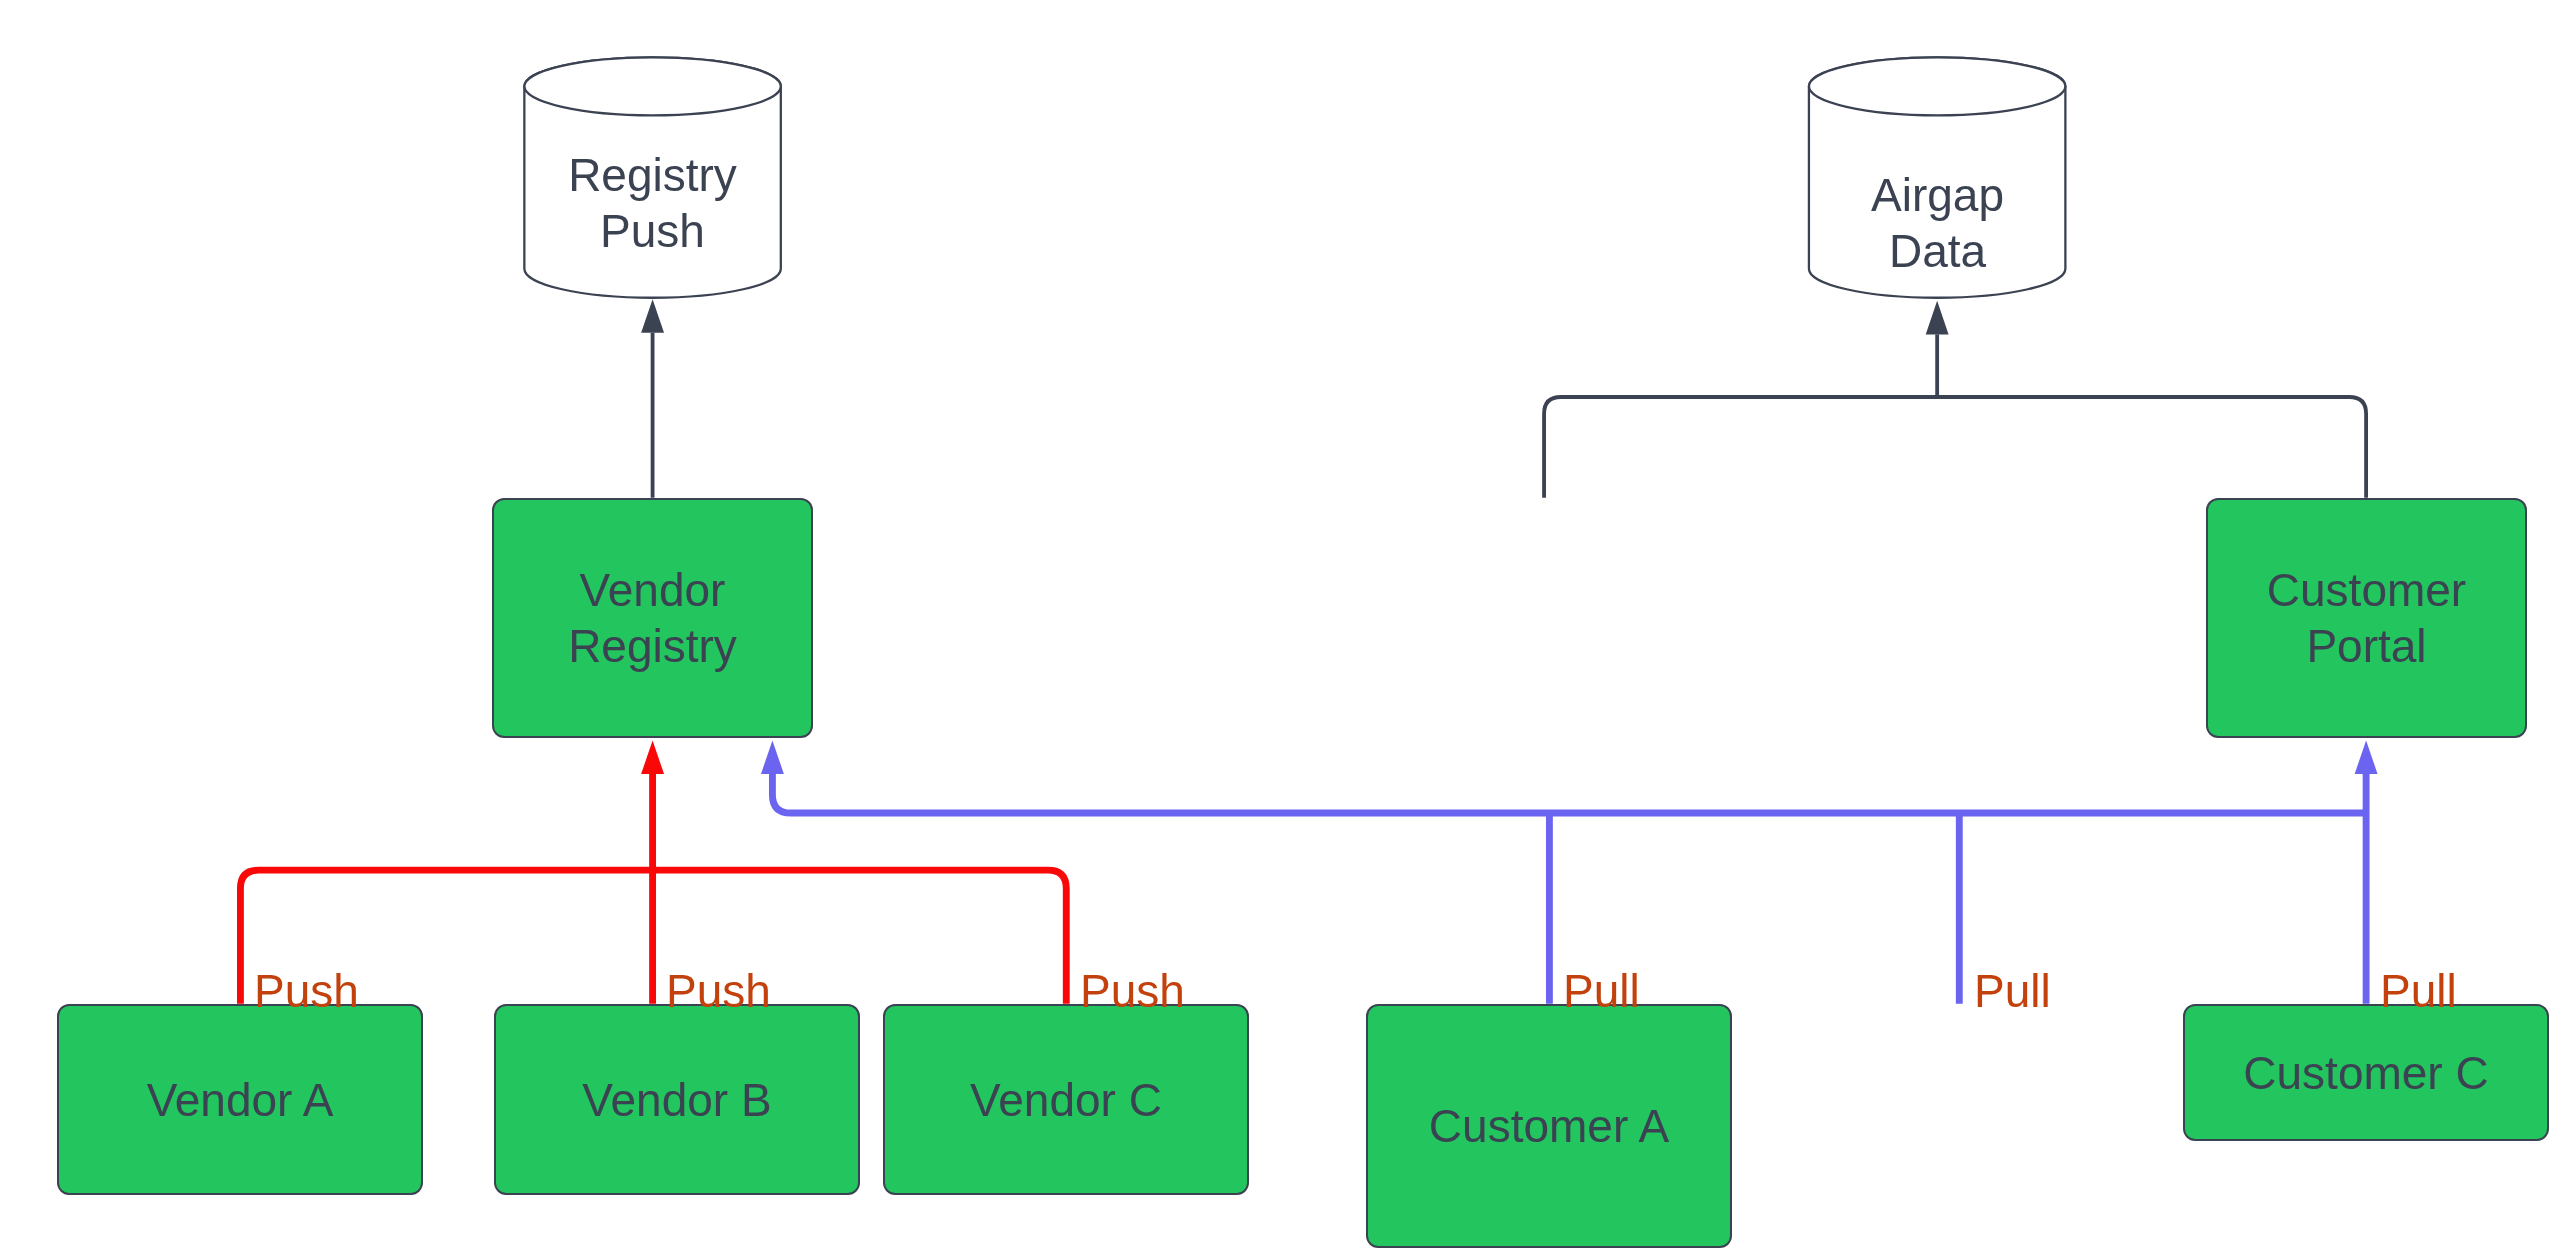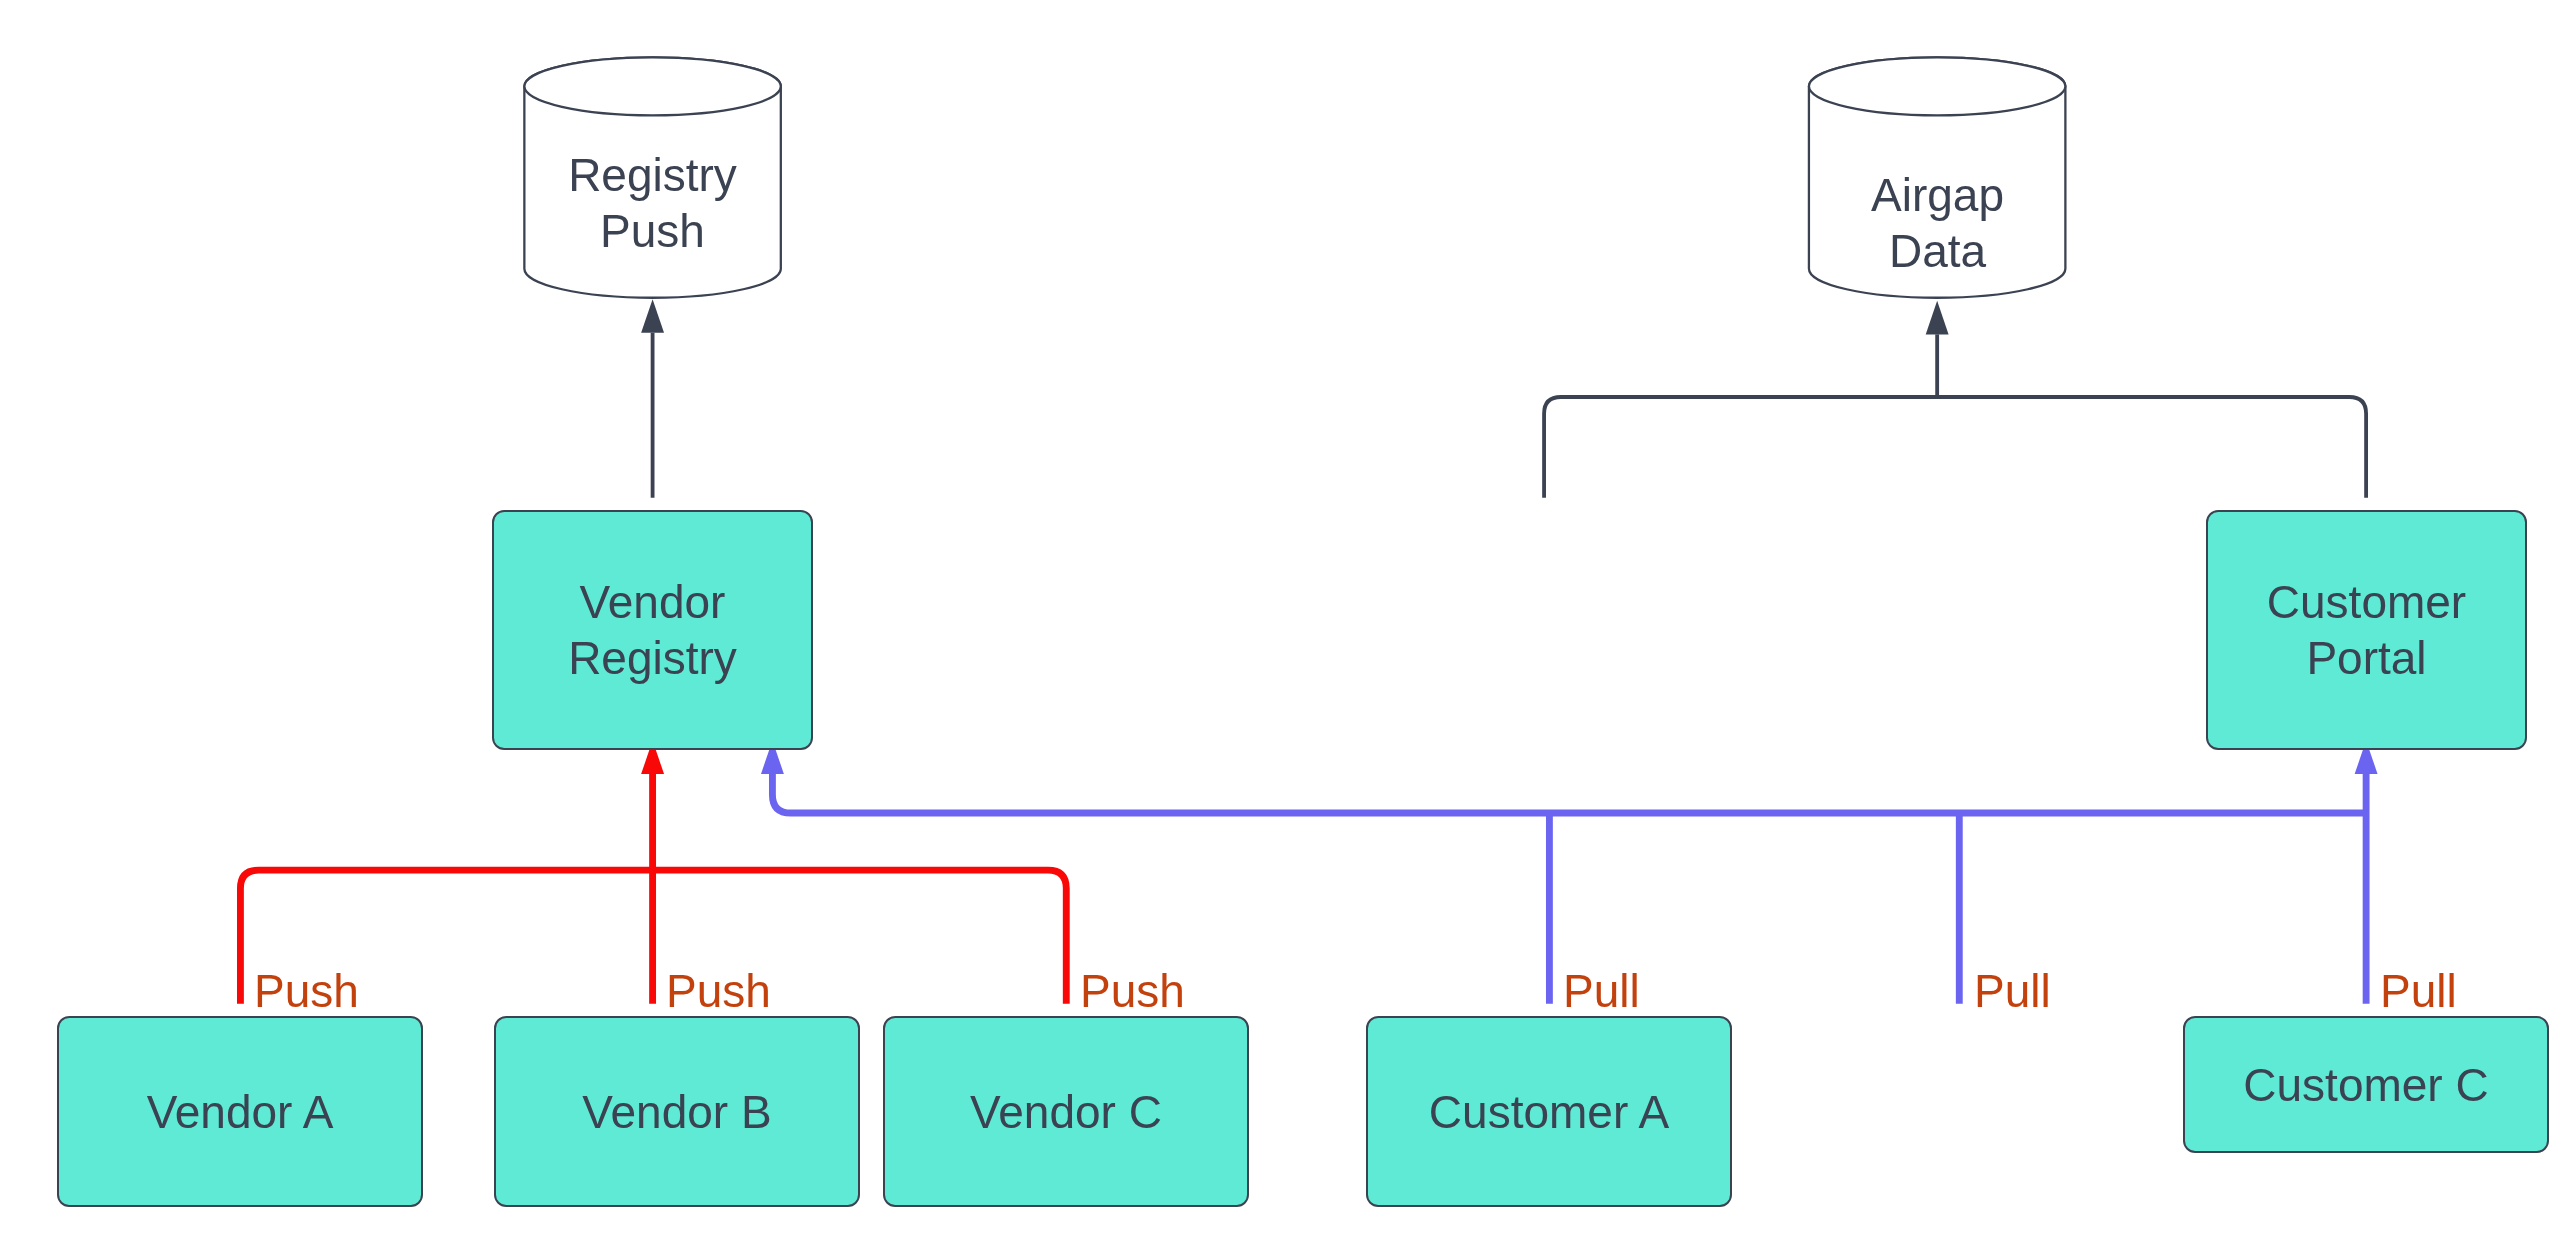--- a/index.html
+++ b/index.html
@@ -18,28 +18,27 @@
   .edge-dark { fill: none; stroke: #3b4252; stroke-width: 5; stroke-linecap: butt; }
   .edge-push { fill: none; stroke: #f90808; stroke-width: 9; }
   .edge-pull { fill: none; stroke: #6a64f0; stroke-width: 9; }
   .head-dark { fill: #3b4252; stroke: none; }
   .head-push { fill: #f90808; stroke: none; }
   .head-pull { fill: #6a64f0; stroke: none; }
 
   .node {
     position: absolute;
     box-sizing: border-box;
-    background: #5eead4;
+    background: #22c55e;
     border: 2.3px solid #3b4252;
     border-radius: 12.2px;
     display: flex;
     align-items: center;
     justify-content: center;
     text-align: center;
-    margin-top: 12px;
   }
   .lbl {
     font-size: 46px;
     line-height: 56px;
     color: #3b4252;
     display: inline-block;
   }
   .lbl.narrow { width: 260px; }
 
   .cyl-label {
@@ -107,21 +106,21 @@
   <div class="node" style="left:57px; top:1004px; width:366px; height:191px;">
     <span class="lbl">Vendor A</span>
   </div>
   <div class="node" style="left:494px; top:1004px; width:366px; height:191px;">
     <span class="lbl">Vendor B</span>
   </div>
   <div class="node" style="left:883px; top:1004px; width:366px; height:191px;">
     <span class="lbl">Vendor C</span>
   </div>
 
-  <div class="node" style="left:1366px; top:1004px; width:366px; height:191px;">
+  <div class="node" style="left:1366px; top:1004px; width:366px; height:244px;">
     <span class="lbl">Customer A</span>
   </div>
   <div class="node" style="left:2183px; top:1004px; width:366px; height:137px;">
     <span class="lbl">Customer C</span>
   </div>
 
   <div class="edge-label" style="left:254px; top:933px;">Push</div>
   <div class="edge-label" style="left:666px; top:933px;">Push</div>
   <div class="edge-label" style="left:1080px; top:933px;">Push</div>
   <div class="edge-label" style="left:1563px; top:933px;">Pull</div>

